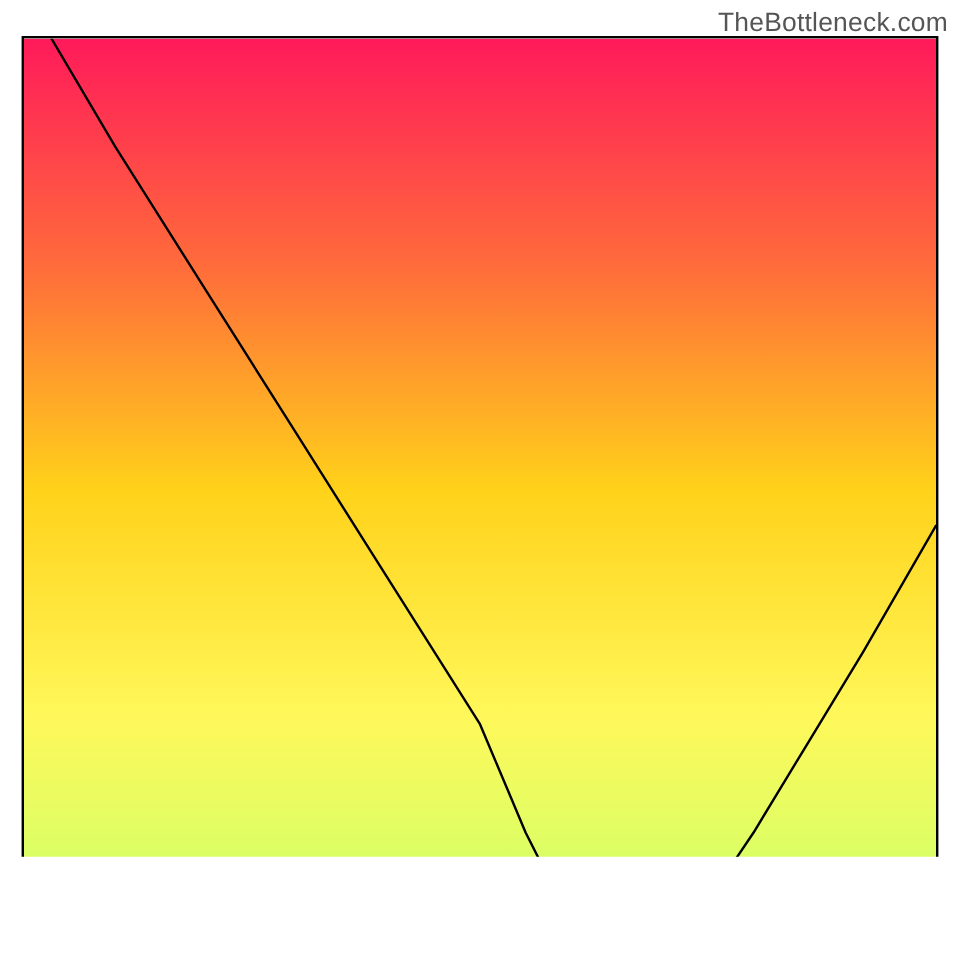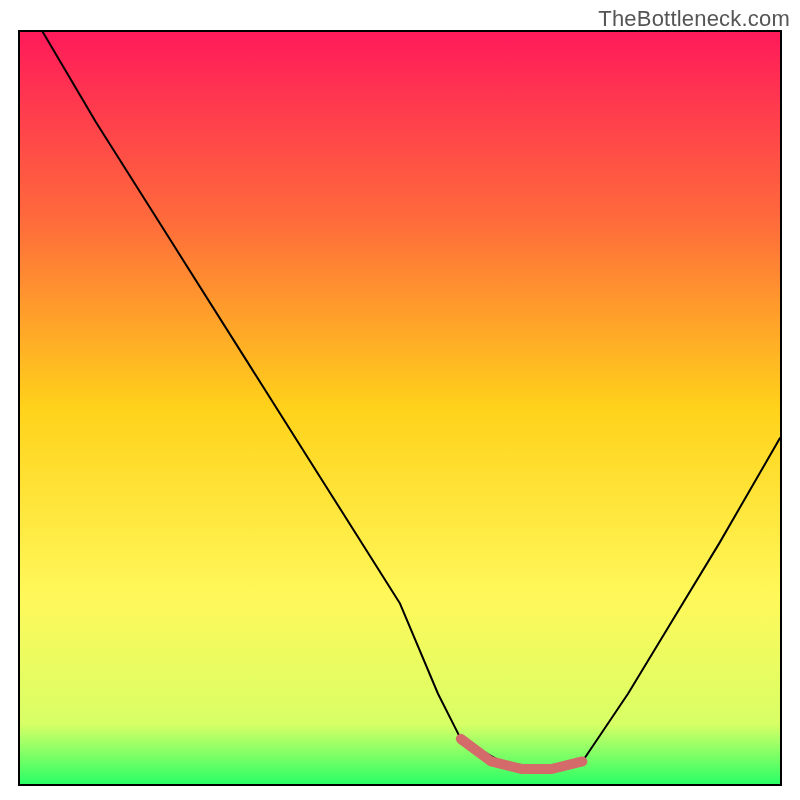--- a/index.html
+++ b/index.html
@@ -4,21 +4,21 @@
 <style>
   body {
     margin: 0;
     padding: 0;
     background: #fff;
     font-family: Arial, Helvetica, sans-serif;
   }
   .stage {
     position: relative;
     width: 800px;
-    height: 800px;
+    height: 714px;
     background: #fff;
   }
   .watermark {
     position: absolute;
     top: 6px;
     right: 10px;
     color: #555;
     font-size: 22px;
     font-weight: 500;
     z-index: 10;

